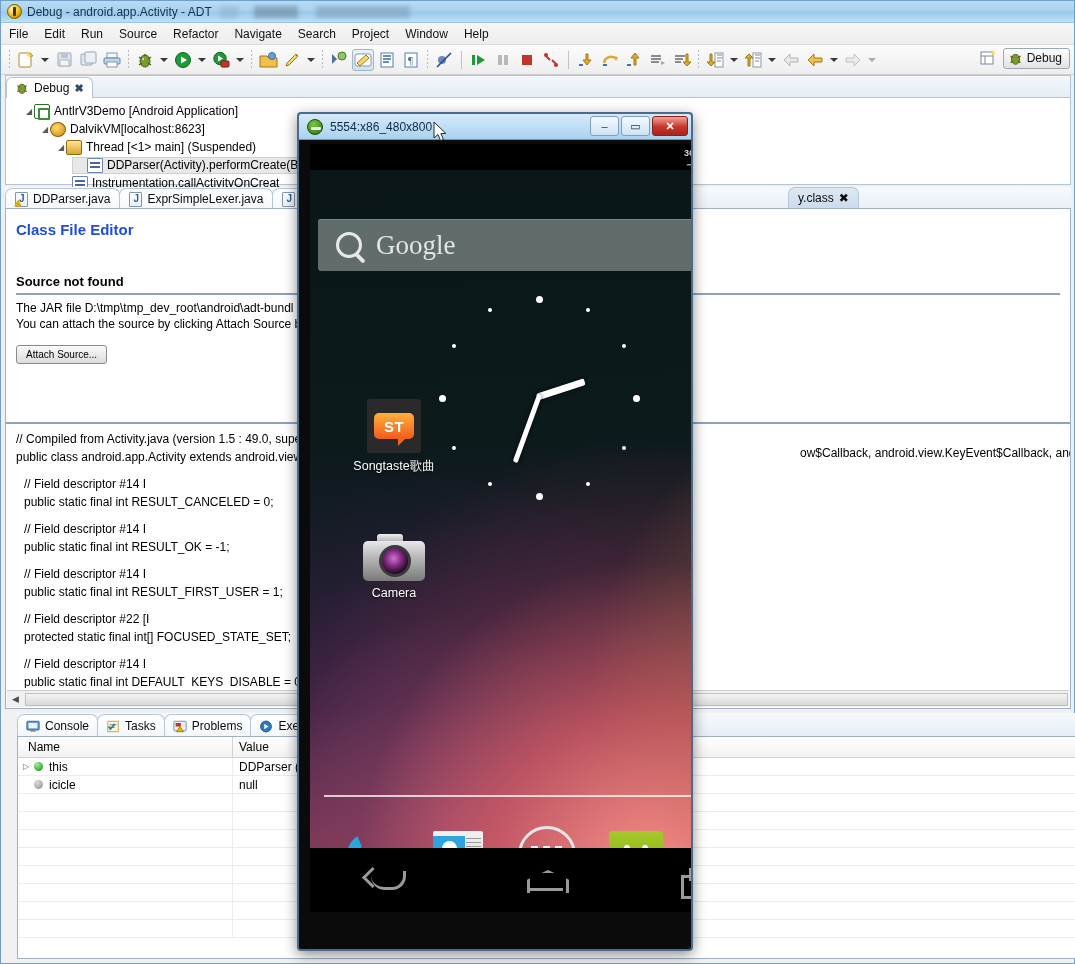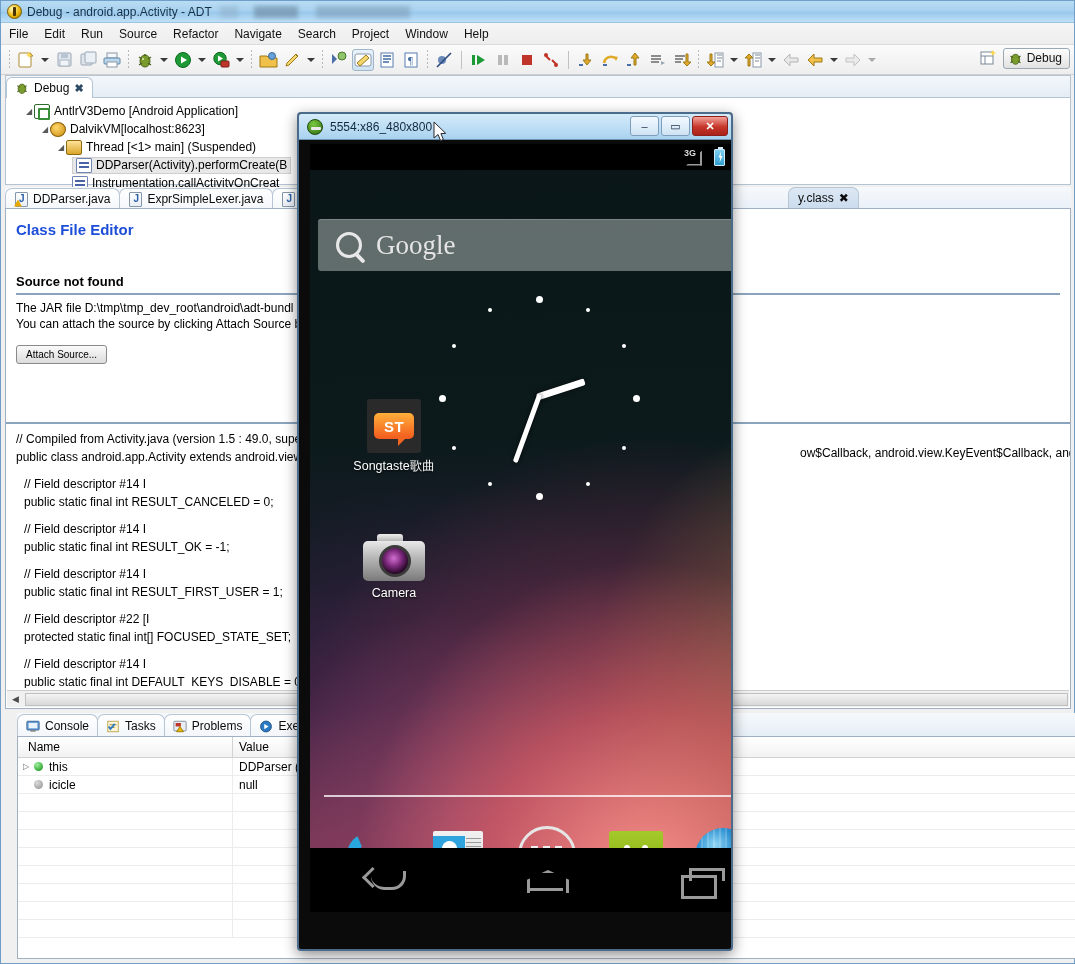--- a/index.html
+++ b/index.html
@@ -167,21 +167,21 @@
   .vrow { display:flex; height:18px; font-size:12px; color:#000; align-items:center;
           border-bottom:1px solid #ececec;}
   .vrow .c1 { width:215px; display:flex; align-items:center; border-right:1px solid #ececec; height:18px;}
   .vrow .c2 { flex:1; padding-left:6px; }
   .vrow .exp { width:16px; text-align:center; color:#6a6a6a; font-size:8px;}
   .dot { width:9px; height:9px; border-radius:50%; margin-right:6px; flex:none;}
   .dot.green{ background:radial-gradient(circle at 35% 30%,#9ff09f,#0a8a0a); }
   .dot.grey { background:radial-gradient(circle at 35% 30%,#dcdcdc,#8c8c8c); }
 
   
-  #emulator { position:absolute; left:297px; top:112px; width:436px; height:839px;
+  #emulator { position:absolute; left:297px; top:112px; width:396px; height:839px;
               border:2px solid #4b6b8a; border-radius:4px;
               box-shadow:0 4px 14px rgba(0,0,0,.45);
               background:#0b0b0b; overflow:hidden; }
   .emu-title { height:26px; display:flex; align-items:center;
                background:linear-gradient(180deg,#d4eaf9 0%,#bfdff5 50%,#a9d2ef 100%);
                border-bottom:1px solid #6f93b2; padding-left:8px; position:relative;}
   .emu-ic { width:16px; height:16px; border-radius:50%; flex:none; margin-right:7px;
             background:radial-gradient(circle at 40% 30%,#7ac943,#2d6b0f);
             border:1px solid #1d4a08; position:relative;}
   .emu-ic:after{content:""; position:absolute; left:3px; top:7px; width:10px; height:3px;
@@ -562,21 +562,21 @@
           <span class="arw">◢</span>
           <span class="ic ic-vm"></span>
           <span>DalvikVM[localhost:8623]</span>
         </div>
         <div class="trow" style="padding-left:50px">
           <span class="arw">◢</span>
           <span class="ic ic-thread"></span>
           <span>Thread [&lt;1&gt; main] (Suspended)</span>
         </div>
         <div class="trow" style="padding-left:66px">
-          <span class="sel-row" style="align-items:center;padding:0 3px;">
+          <span class="sel-row" style="align-items:center;padding:0 14px;">
             <span class="ic ic-frame"></span>
             <span>DDParser(Activity).performCreate(B</span>
           </span>
         </div>
         <div class="trow" style="padding-left:66px">
           <span class="ic ic-frame"></span>
           <span>Instrumentation.callActivityOnCreat</span>
         </div>
       </div>
     </div>

